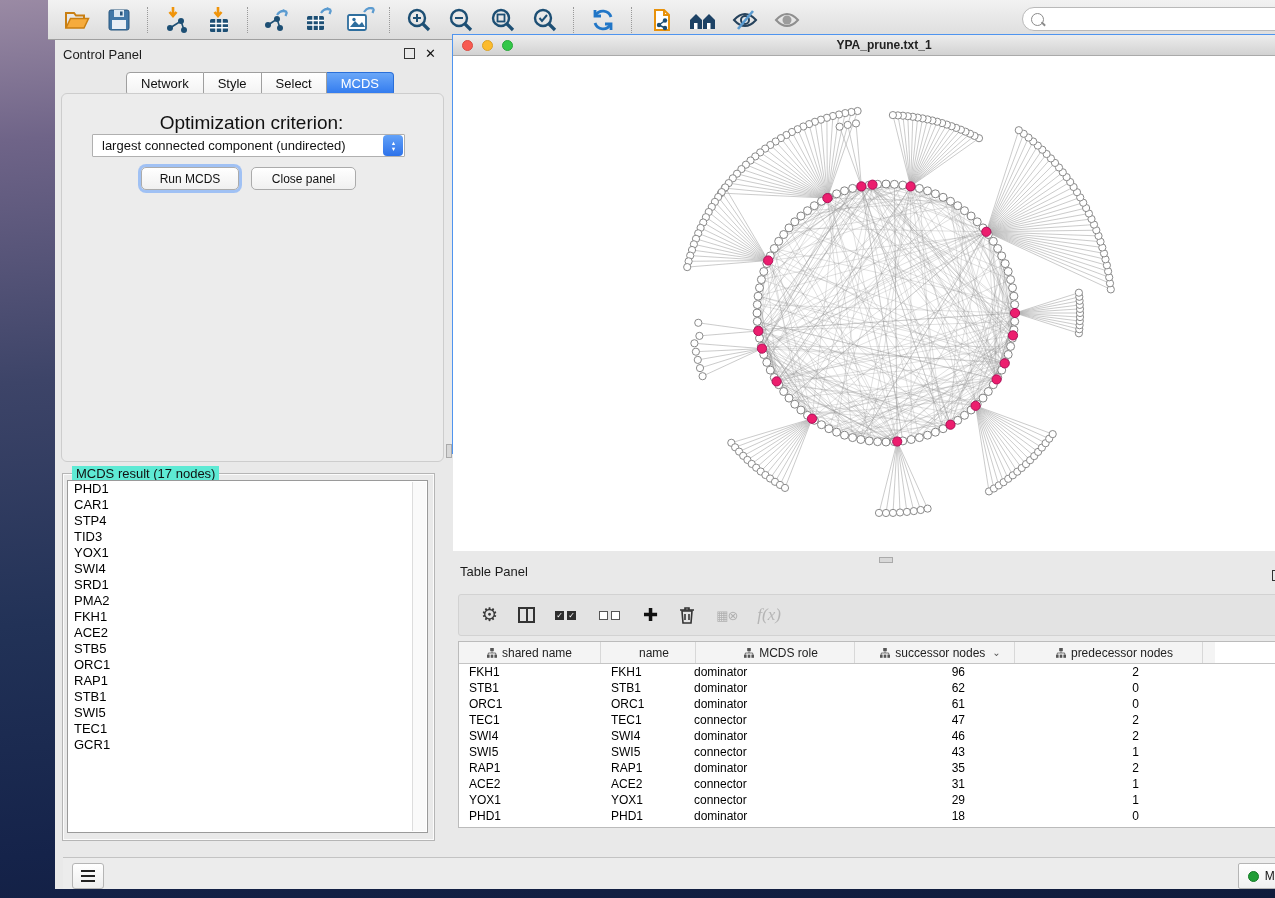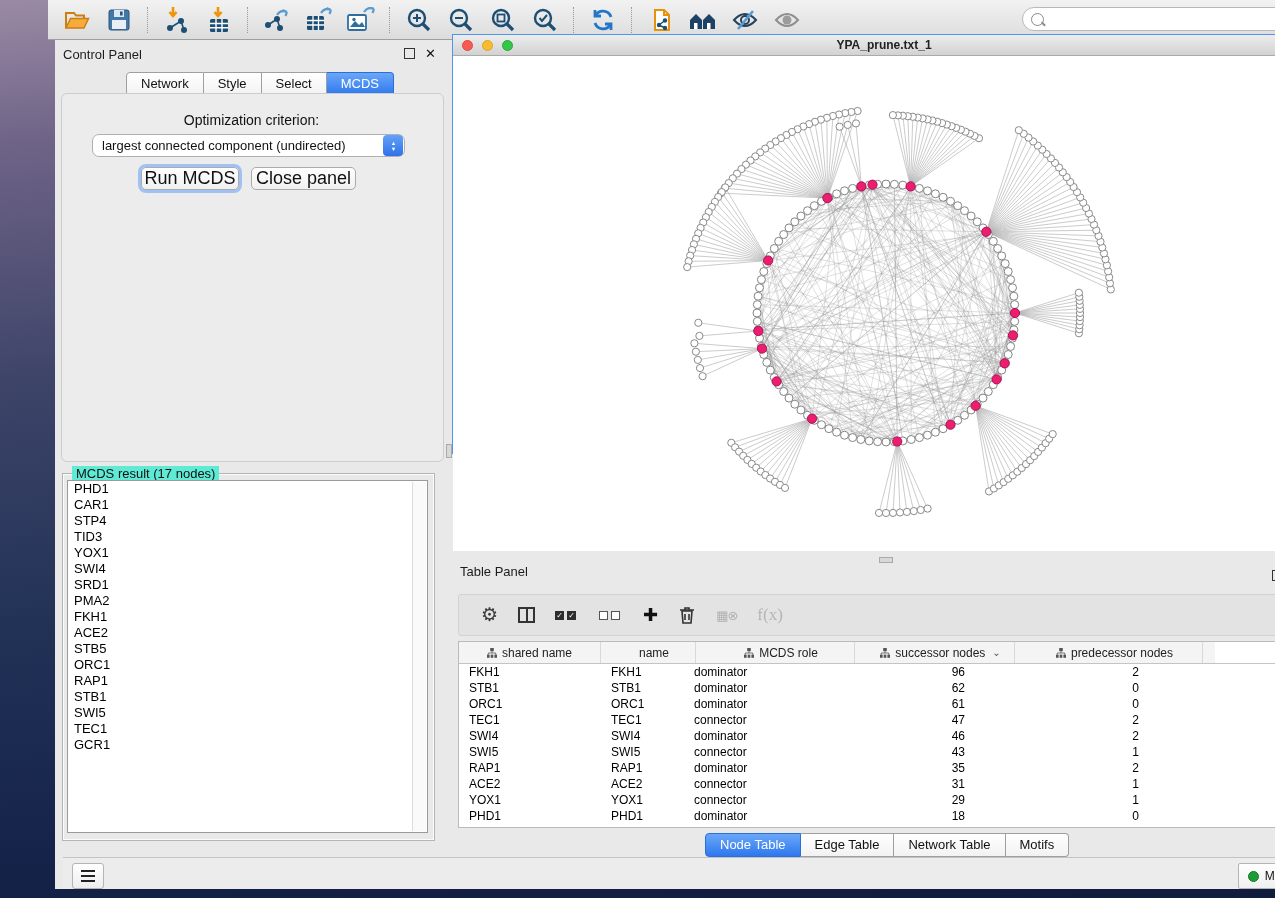--- a/index.html
+++ b/index.html
@@ -28,29 +28,29 @@
   .win-ctrl{display:flex;align-items:center;gap:10px;position:absolute;right:12px;top:6px;}
   .float-box{width:9px;height:9px;border:1.5px solid #333;background:transparent;}
   .close-x{font-size:13px;font-weight:bold;color:#111;line-height:10px;}
   .segbar{display:flex;}
   .seg{height:22px;line-height:22px;padding:0 14px;background:linear-gradient(#ffffff,#f2f2f2);border:1px solid #9f9f9f;
        border-left:none;font-size:13px;color:#111;}
   .seg:first-child{border-left:1px solid #9f9f9f;border-radius:4px 0 0 4px;}
   .seg:last-child{border-radius:0 4px 4px 0;}
   .seg.sel{background:linear-gradient(#6aa7f8,#2e78ee);color:#fff;border-color:#2a6fd8;}
   .cp-panel{left:13px;top:93px;width:381px;height:367px;background:#ececec;border:1px solid #cdcdcd;border-radius:6px;}
-  .opt-label{left:13px;top:112px;width:381px;text-align:center;font-size:14px;color:#111;}
-  .dropdown{left:44px;top:134px;width:313px;height:23px;background:#fff;border:1px solid #b0b0b0;border-radius:7px;
+  .opt-label{left:13px;top:112px;width:381px;text-align:center;font-size:19px;color:#111;}
+  .dropdown{left:44px;top:134px;width:313px;height:23px;background:#fff;border:1px solid #b0b0b0;border-radius:1px;
             display:flex;align-items:center;box-sizing:border-box;}
   .dd-text{flex:1;font-size:13px;color:#111;padding-left:9px;white-space:nowrap;overflow:hidden;}
   .dd-step{width:20px;height:21px;margin:0 1px 0 0;background:linear-gradient(#63a2f8,#2d72ea);border-radius:4px;
            display:flex;flex-direction:column;align-items:center;justify-content:center;color:#fff;}
   .dd-step span{font-size:7px;line-height:6px;}
   .btn{height:23px;background:linear-gradient(#ffffff,#f0f0f0);border:1px solid #ababab;border-radius:5px;
-       font-size:18px;color:#111;display:flex;align-items:center;justify-content:center;box-sizing:border-box;}
+       font-size:12px;color:#111;display:flex;align-items:center;justify-content:center;box-sizing:border-box;}
   .btn.focusring{box-shadow:0 0 0 3px rgba(110,165,250,.6);}
   .groupbox{left:14px;top:473px;width:371px;height:366px;border:1px solid #b5b5b5;box-shadow:inset 0 0 0 1px #fbfbfb;}
   .group-title{left:24px;top:466px;background:#5eead4;padding:0 4px;font-size:13px;color:#111;}
   .mcds-list{left:19px;top:480px;width:361px;height:353px;background:#fff;border:1px solid #9a9a9a;box-sizing:border-box;
              overflow:hidden;}
   .mcds-scroll{position:absolute;right:1px;top:1px;width:13px;height:calc(100% - 2px);background:#fafafa;border-left:1px solid #ddd;}
   .mcds-item{font-size:13px;line-height:16px;height:16px;padding-left:6px;color:#000;}
 
   
   .vknob{left:398px;top:444px;width:6px;height:14px;background:#d8d8d8;border:1px solid #aaa;box-sizing:border-box;}
@@ -78,21 +78,21 @@
   .tp-toolbar{left:410px;top:594px;width:852px;height:42px;background:#e3e3e3;border:1px solid #d2d2d2;border-radius:3px;
               display:flex;align-items:center;box-sizing:border-box;padding-left:12px;}
   .tpicon{margin:0 10px;display:flex;align-items:center;justify-content:center;height:24px;}
   .gear{font-size:19px;color:#3a3a3a;line-height:20px;}
   .colicon{width:17px;height:16px;border:2px solid #333;box-sizing:border-box;position:relative;}
   .colicon:after{content:"";position:absolute;left:6px;top:0;width:2px;height:12px;background:#333;}
   .cb{width:9px;height:9px;display:inline-block;margin-right:3px;}
   .cb.dark{background:#2d2d2d;color:#fff;font-size:8px;line-height:9px;text-align:center;}
   .cb.empty{border:1.5px solid #555;box-sizing:border-box;background:#fff;}
   .plusicon{font-size:18px;color:#111;font-weight:bold;}
-  .fx{font-family:"Liberation Serif","DejaVu Serif",serif;font-size:17px;color:#b5b5b5;}
+  .fx{font-family:"Liberation Serif","DejaVu Serif",serif;font-style:italic;font-size:17px;color:#b5b5b5;}
   .tbl-del{color:#b0b0b0;font-size:13px;letter-spacing:-1px;}
 
   .table{left:410px;top:641px;width:852px;height:187px;background:#fff;border:1px solid #bbb;box-sizing:border-box;}
   .thead{display:flex;height:21px;background:#f4f4f4;border-bottom:1px solid #c4c4c4;gap:12px;}
   .th{display:flex;align-items:center;justify-content:center;gap:5px;font-size:12px;color:#222;
       border-right:1px solid #d8d8d8;box-sizing:border-box;}
   .c0{width:142px;}.c1{width:83px;}.c2{width:147px;}.c3{width:148px;}.c4{width:176px;}
   .th.fill{flex:1;border-right:none;background:#fff;}
   .col-icon svg{display:block;}
   .sort{font-size:10px;color:#555;margin-left:2px;}
@@ -1234,26 +1234,20 @@
           <div class="td c2">dominator</div>
           <div class="td c3 num">18</div>
           <div class="td c4 num">0</div>
         </div>
       </div>
     <div class="tscroll">
         <div class="tthumb"></div>
       </div>
   </div>
 
-  <div class="abs segbar tp-tabs">
-      <div class="seg sel">Node Table</div>
-      <div class="seg">Edge Table</div>
-      <div class="seg">Network Table</div>
-      <div class="seg">Motifs</div>
-    </div>
 
   <div class="abs statusbar">
     <div class="sb-btn">
         <span class="listglyph"></span>
       </div>
     <div class="memory-btn">
       <span class="memdot"></span>
       <span>Memory</span>
     </div>
   </div>

